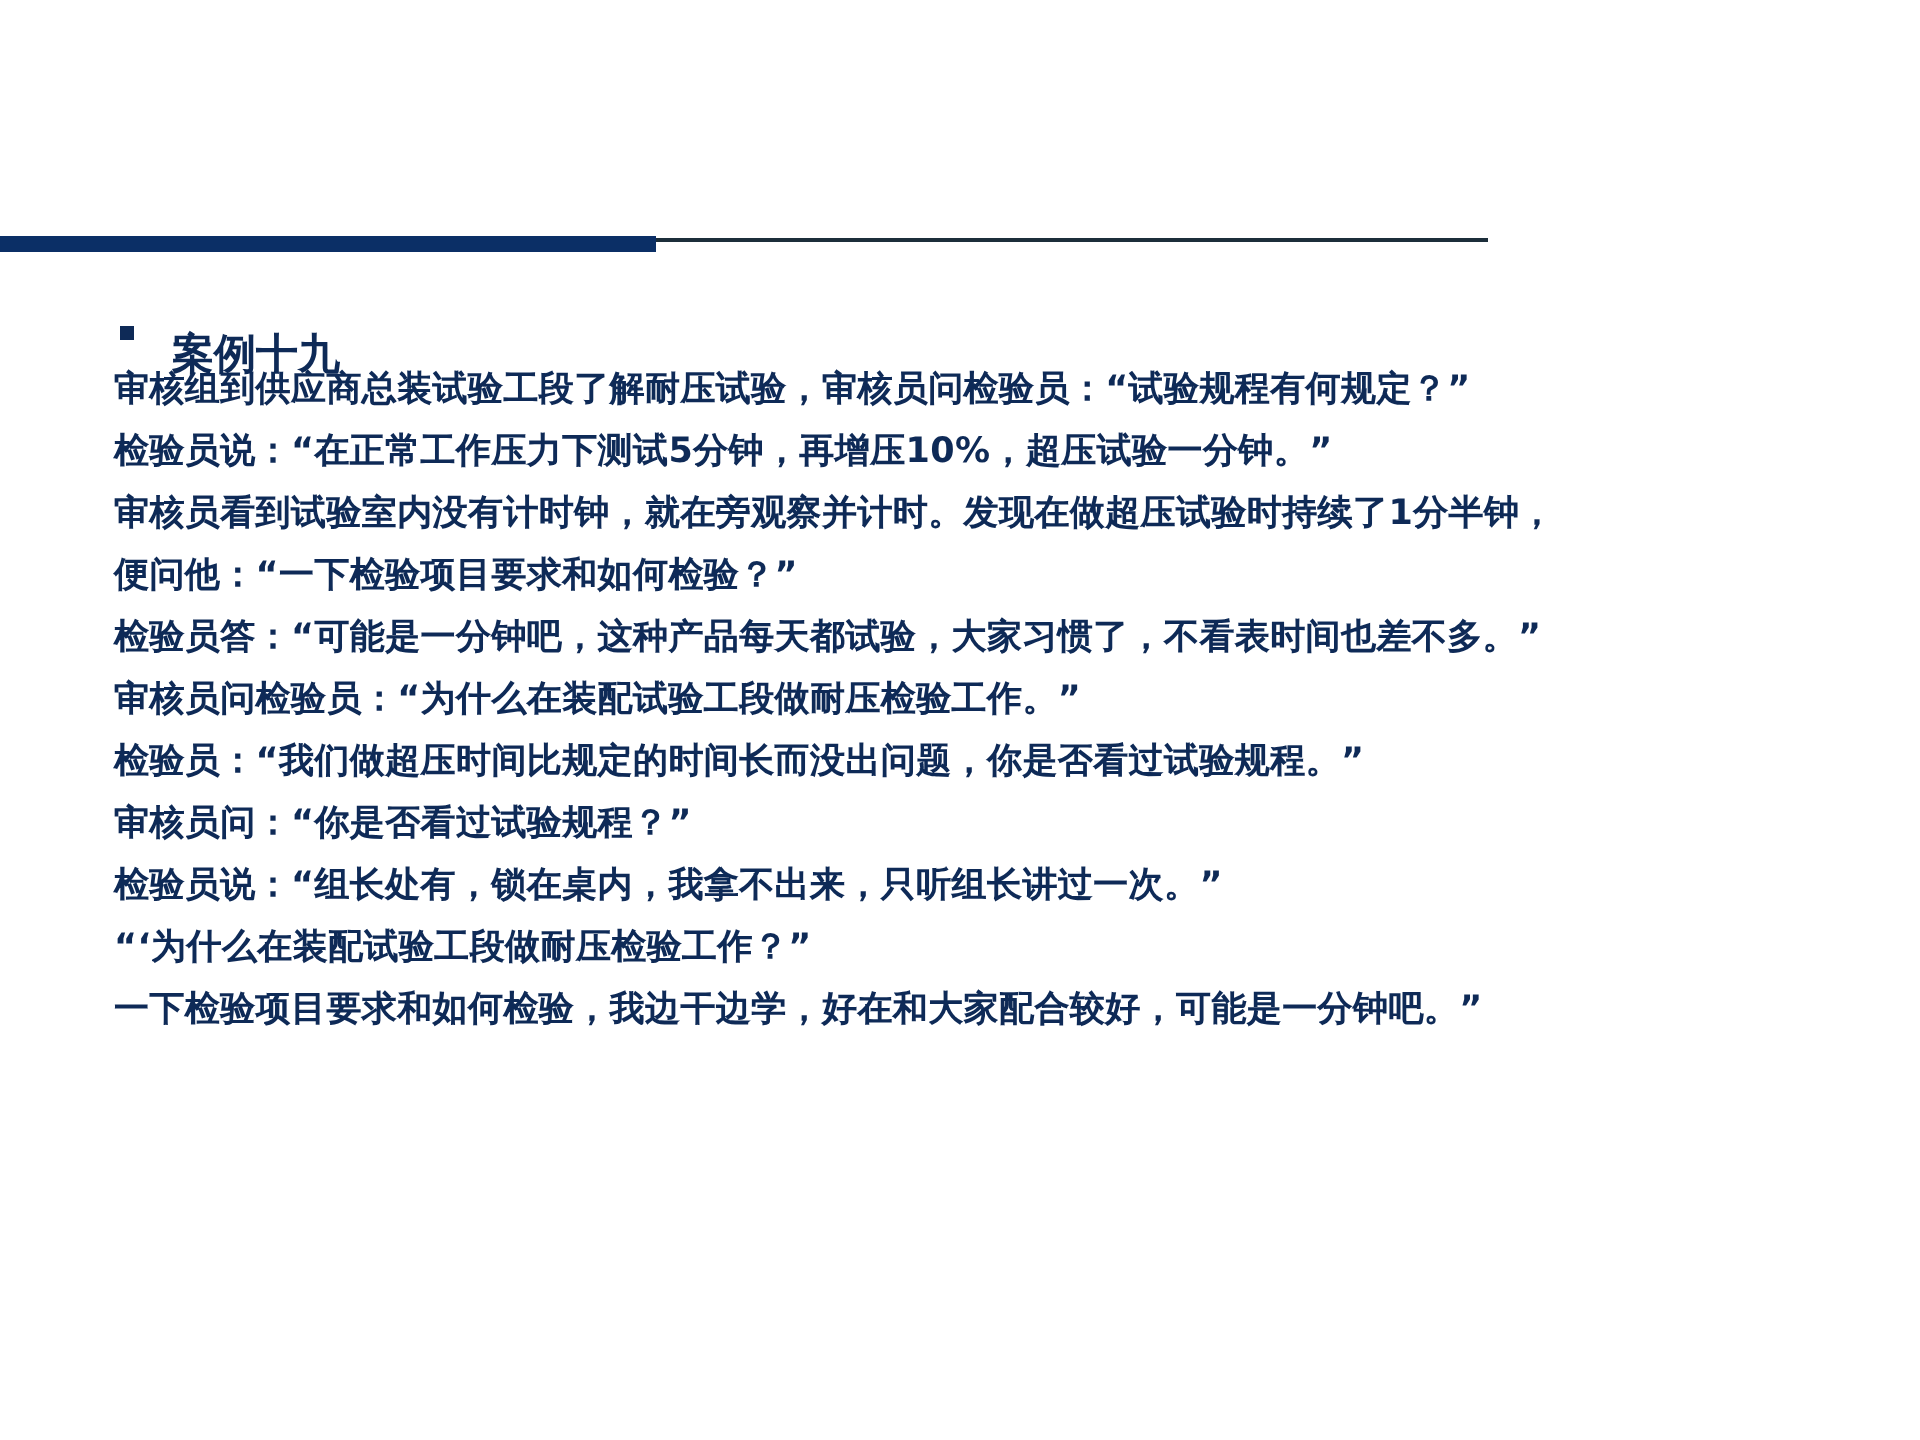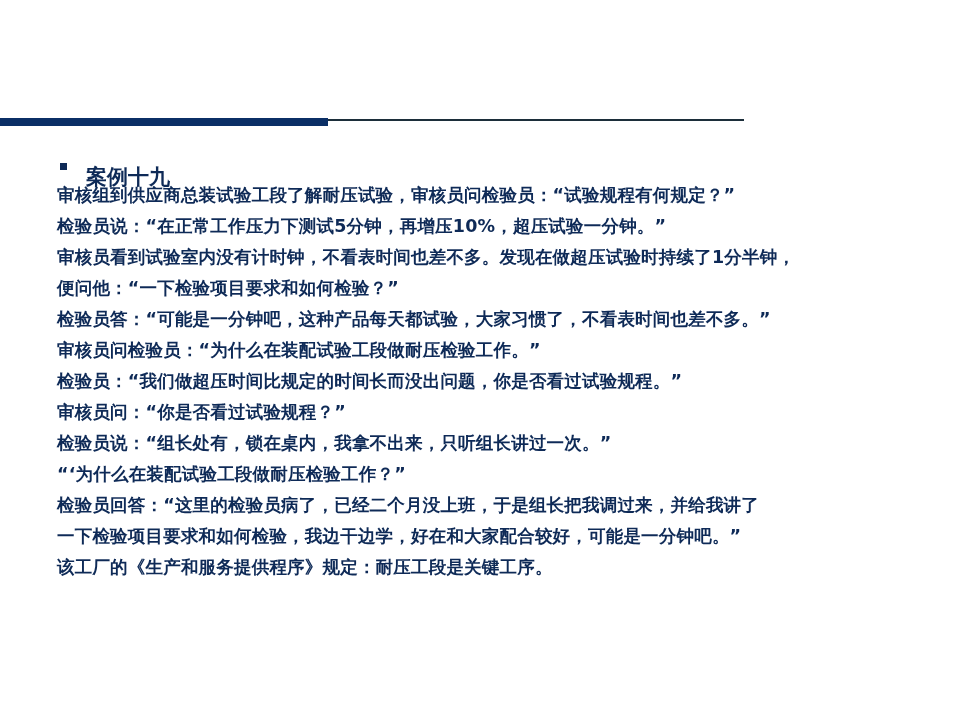--- a/index.html
+++ b/index.html
@@ -80,25 +80,23 @@
   <div class="thin-line"></div>
 
   <div class="heading">
     <span class="bullet"></span>
     <span>案例十九</span>
   </div>
 
   <div class="body-text">
     <div class="line">审核组到供应商总装试验工段了解耐压试验，审核员问检验员：“试验规程有何规定？”</div>
     <div class="line">检验员说：“在正常工作压力下测试5分钟，再增压10%，超压试验一分钟。”</div>
-    <div class="line">审核员看到试验室内没有计时钟，不看表时间也差不多。发现在做超压试验时持续了1分半钟，</div>
+    <div class="line">审核员看到试验室内没有计时钟，就在旁观察并计时。发现在做超压试验时持续了1分半钟，</div>
     <div class="line">便问他：“一下检验项目要求和如何检验？”</div>
     <div class="line">检验员答：“可能是一分钟吧，这种产品每天都试验，大家习惯了，不看表时间也差不多。”</div>
     <div class="line">审核员问检验员：“为什么在装配试验工段做耐压检验工作。”</div>
     <div class="line">检验员：“我们做超压时间比规定的时间长而没出问题，你是否看过试验规程。”</div>
     <div class="line">审核员问：“你是否看过试验规程？”</div>
     <div class="line">检验员说：“组长处有，锁在桌内，我拿不出来，只听组长讲过一次。”</div>
     <div class="line">“‘为什么在装配试验工段做耐压检验工作？”</div>
-    <div class="line">检验员回答：“这里的检验员病了，已经二个月没上班，于是组长把我调过来，并给我讲了</div>
     <div class="line">一下检验项目要求和如何检验，我边干边学，好在和大家配合较好，可能是一分钟吧。”</div>
-    <div class="line">该工厂的《生产和服务提供程序》规定：耐压工段是关键工序。</div>
   </div>
 </div>
 
 </body></html>

